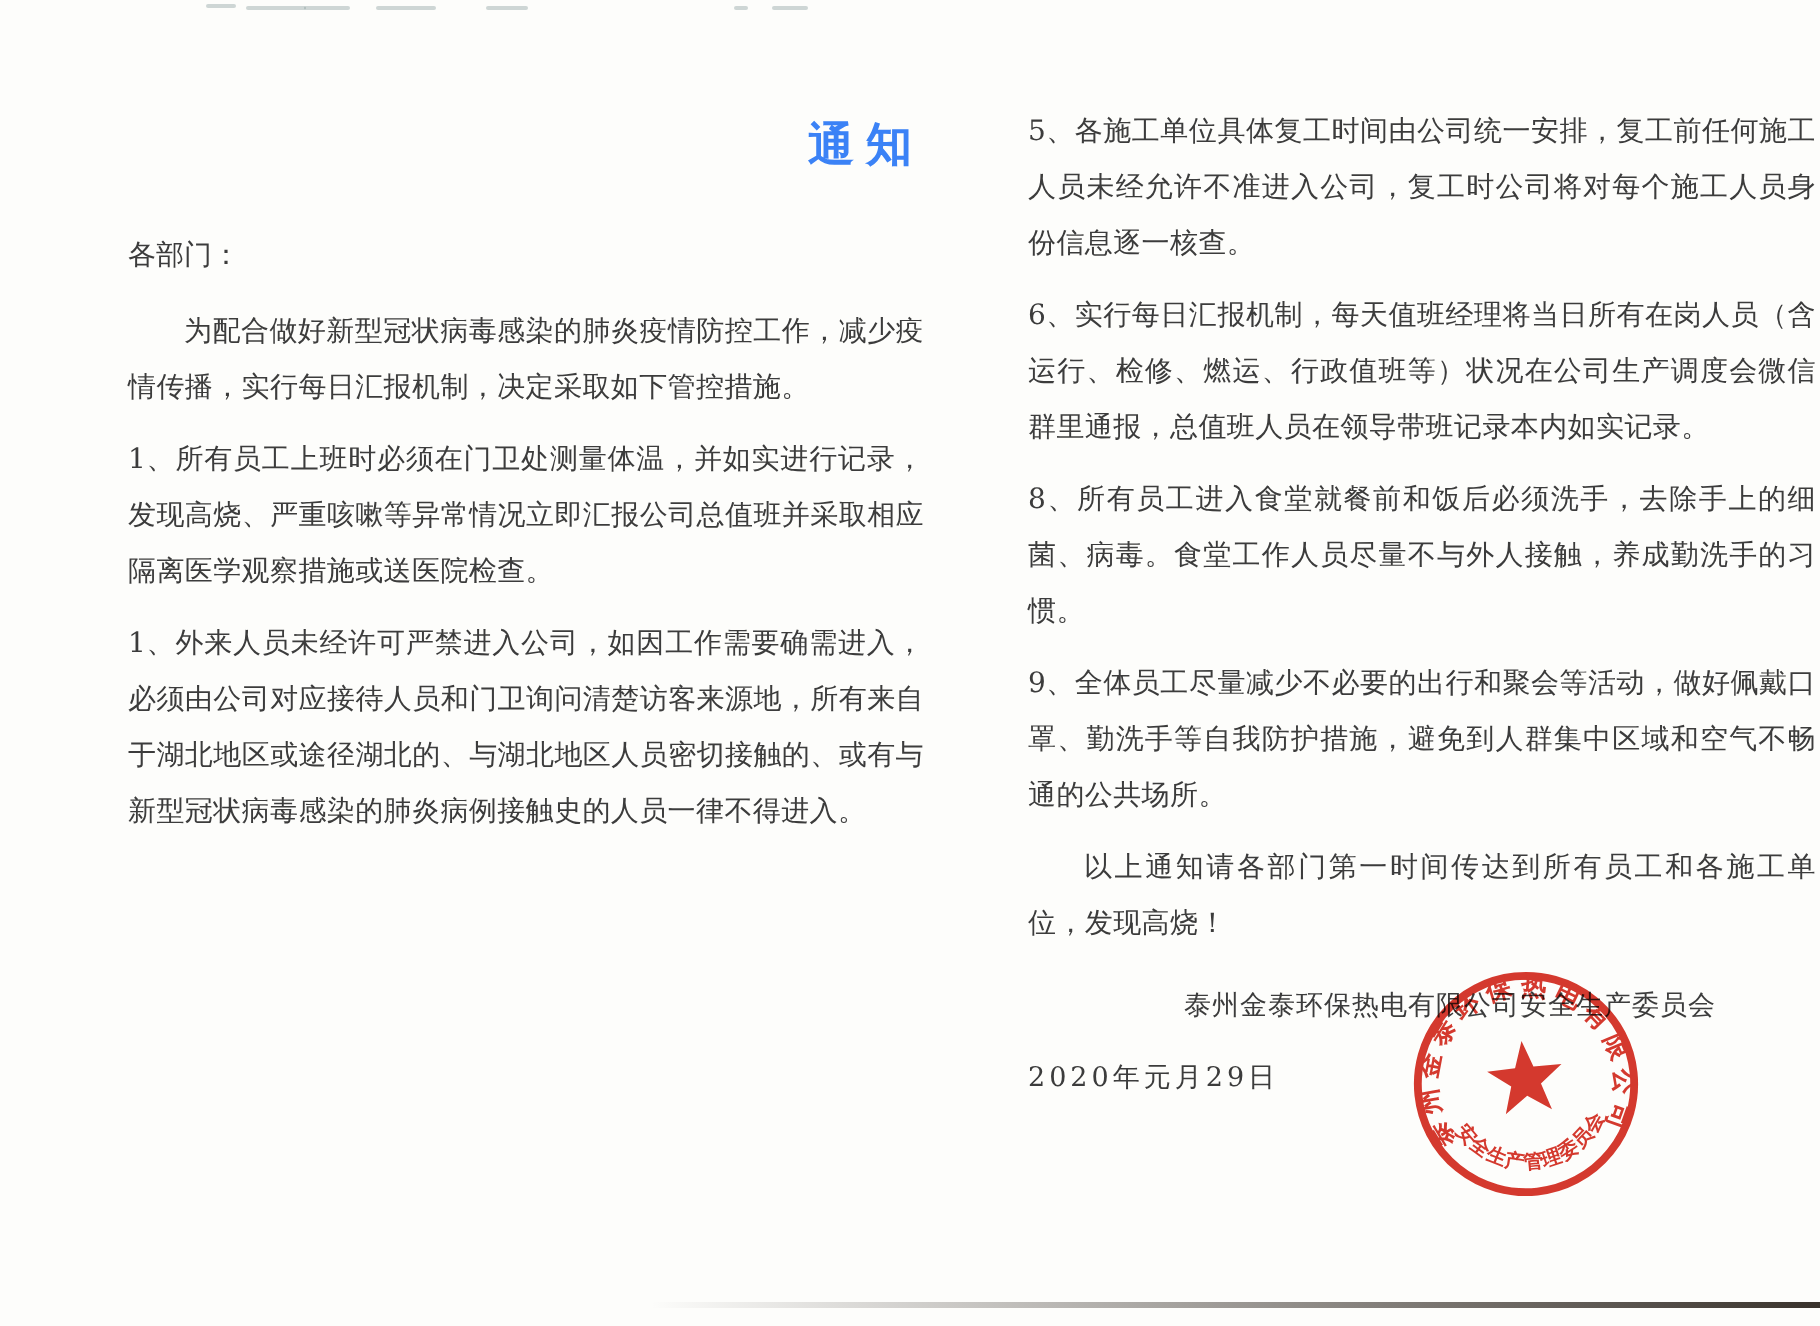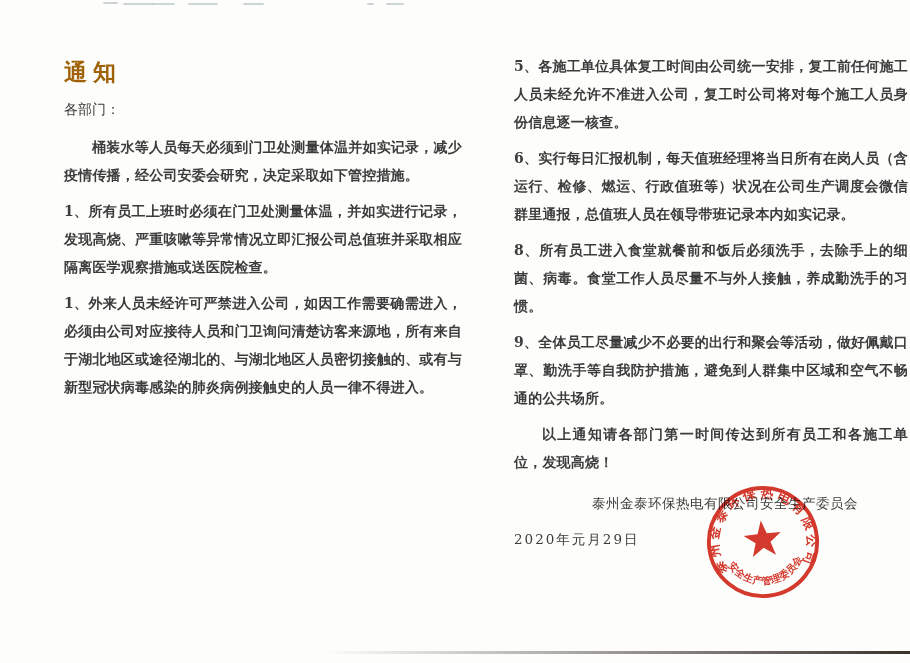--- a/index.html
+++ b/index.html
@@ -12,31 +12,30 @@
     position:relative;
     width:910px;height:663px;
     background:#fdfdfb;
     overflow:hidden;
     color:#3c3c3c;
   }
   .col{position:absolute;}
   .col-left{left:64px;top:57px;width:398px;}
   .col-right{left:514px;top:52px;width:394px;}
   .doc-title{
-    margin:0 0 9px 0;
-    text-align:left;
+    margin:0 0 28px 0;
+    text-align:right;
     font-family:"DejaVu Sans","Liberation Sans",sans-serif;
-    font-size:23px;font-weight:700;letter-spacing:6px;color:#a16207;
+    font-size:23px;font-weight:700;letter-spacing:6px;color:#3b82f6;
   }
   .para{
     margin:0 0 8px 0;
     font-size:14px;line-height:28px;
     text-align:justify;
     letter-spacing:0.2px;
-    font-weight:bold;
   }
   .greeting{margin:0 0 12px 0;font-size:14px;line-height:24px;}
   .indent{text-indent:2em;}
   .signature{
     margin-top:16px;
     font-size:13.5px;line-height:22px;
     text-align:right;padding-right:50px;letter-spacing:0.5px;
   }
   .date{
     margin-top:14px;
@@ -66,21 +65,21 @@
   }
 </style>
 </head>
 <body>
 
 <div class="page">
 
   <div class="col col-left">
     <h1 class="doc-title">通知</h1>
     <p class="greeting">各部门：</p>
-    <p class="para indent">桶装水等人员每天必须到门卫处测量体温并如实记录，减少疫情传播，经公司安委会研究，决定采取如下管控措施。</p>
+    <p class="para indent">为配合做好新型冠状病毒感染的肺炎疫情防控工作，减少疫情传播，实行每日汇报机制，决定采取如下管控措施。</p>
     <p class="para">1、所有员工上班时必须在门卫处测量体温，并如实进行记录，发现高烧、严重咳嗽等异常情况立即汇报公司总值班并采取相应隔离医学观察措施或送医院检查。</p>
     <p class="para">1、外来人员未经许可严禁进入公司，如因工作需要确需进入，必须由公司对应接待人员和门卫询问清楚访客来源地，所有来自于湖北地区或途径湖北的、与湖北地区人员密切接触的、或有与新型冠状病毒感染的肺炎病例接触史的人员一律不得进入。</p>
   </div>
 
   <div class="col col-right">
     <p class="para">5、各施工单位具体复工时间由公司统一安排，复工前任何施工人员未经允许不准进入公司，复工时公司将对每个施工人员身份信息逐一核查。</p>
     <p class="para">6、实行每日汇报机制，每天值班经理将当日所有在岗人员（含运行、检修、燃运、行政值班等）状况在公司生产调度会微信群里通报，总值班人员在领导带班记录本内如实记录。</p>
     <p class="para">8、所有员工进入食堂就餐前和饭后必须洗手，去除手上的细菌、病毒。食堂工作人员尽量不与外人接触，养成勤洗手的习惯。</p>
     <p class="para">9、全体员工尽量减少不必要的出行和聚会等活动，做好佩戴口罩、勤洗手等自我防护措施，避免到人群集中区域和空气不畅通的公共场所。</p>
     <p class="para indent">以上通知请各部门第一时间传达到所有员工和各施工单位，发现高烧！</p>

